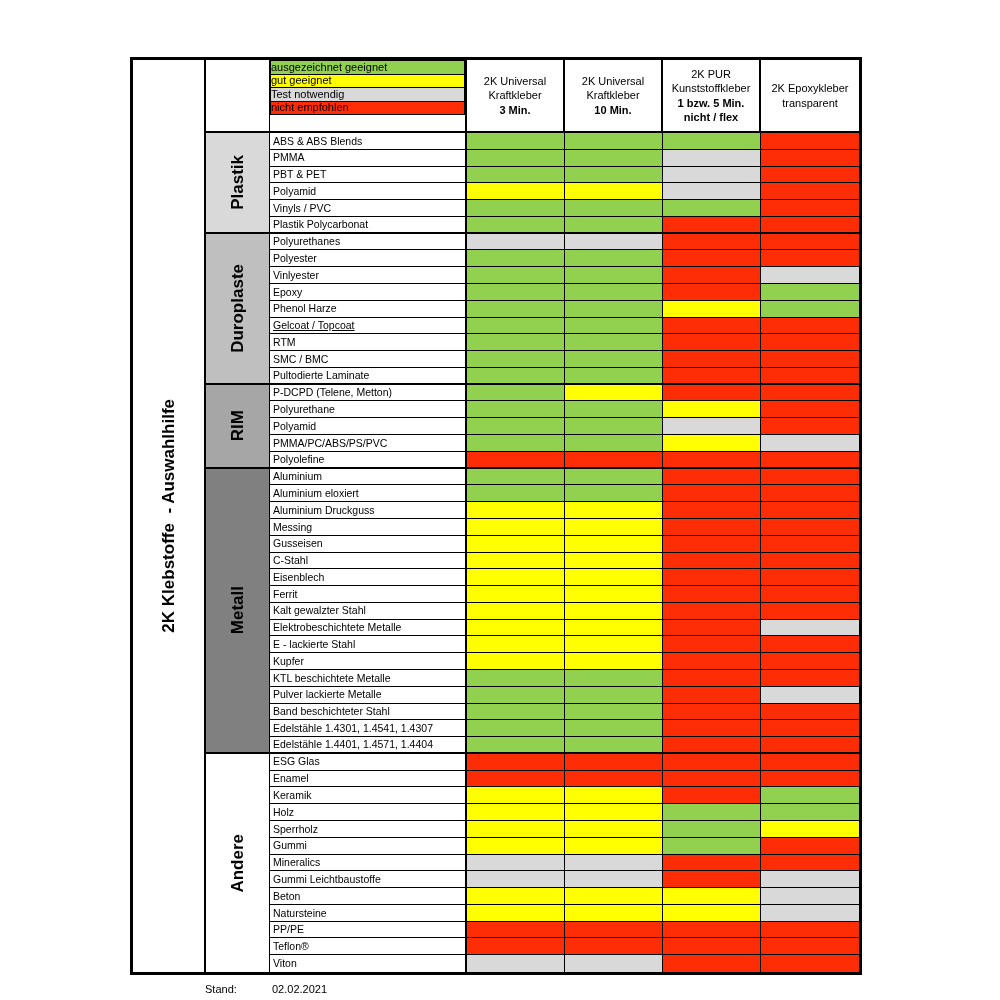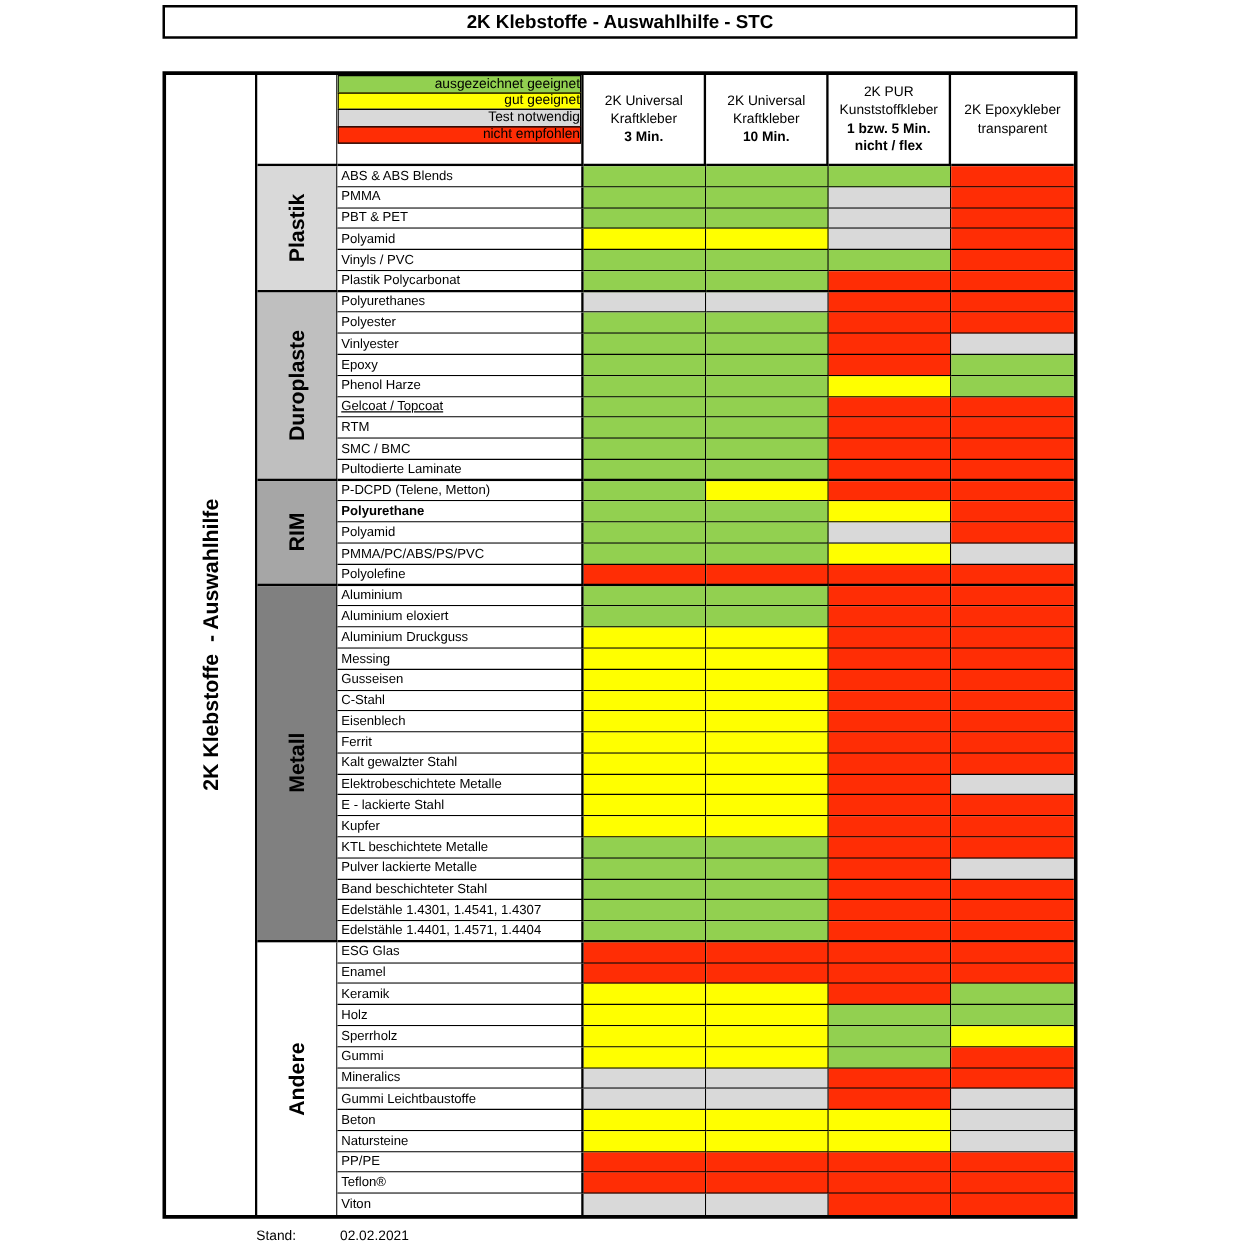--- a/index.html
+++ b/index.html
@@ -22,21 +22,21 @@
   .grid { flex:1; display:grid;
           grid-template-columns:64px 197px 1fr 1fr 1fr 1fr;
           grid-template-rows:73px repeat(50, 1fr); }
 
   .cell { border-right:1px solid #000; border-bottom:1px solid #000; background:#fff;
           overflow:hidden; }
   .hdr  { border-bottom:2px solid #000; }
   .hdr-corner { border-right:1px solid #000; }
   .legend-cell { border-right:2px solid #000; padding:0; }
   .legend-box { height:14.5px; margin-top:-1px; border:1px solid #000;
-                display:flex; align-items:center; justify-content:flex-end;
+                display:flex; align-items:center; justify-content:flex-start;
                 font-size:11px; line-height:1; }
   .legend-box:first-child { margin-top:0; }
   .prod-hdr { border-right:2px solid #000; display:flex; flex-direction:column;
               align-items:center; justify-content:center; text-align:center;
               font-size:11px; line-height:1.3; padding:1px 2px; }
   .prod-hdr.last { border-right:none; }
   .prod-hdr .b { font-weight:bold; }
 
   .group-label { border-right:1px solid #000; border-bottom:2px solid #000;
                  display:flex; align-items:center; justify-content:center; }
@@ -51,23 +51,20 @@
   .row-final .cell, .row-final.cell { border-bottom:none; }
 
   .footer { position:absolute; left:205px; top:983px; font-size:11px; }
   .footer .date { position:absolute; left:67px; top:0; white-space:nowrap; }
 </style>
 </head>
 <body>
 
 <div class="sheet">
 
-  <div class="title-box">
-    <span>2K Klebstoffe  - Auswahlhilfe - STC</span>
-  </div>
 
   <div class="table-frame">
     <div class="side-col">
       <span class="vtext">2K Klebstoffe  - Auswahlhilfe</span>
     </div>
     <div class="grid" id="grid">
         <div class="cell hdr hdr-corner" style="grid-area: 1 / 1;"></div>
         <div class="cell hdr legend-cell" style="grid-area: 1 / 2;">
           <div class="legend-box" style="background: rgb(146, 208, 80);">
             <span>ausgezeichnet geeignet</span>
@@ -216,21 +213,21 @@
         <div class="cell group-label" style="grid-area: 17 / 1 / 22; background: rgb(166, 166, 166);">
           <span class="vtext">RIM</span>
         </div>
         <div class="cell mat-label" style="grid-area: 17 / 2;">
           <span>P-DCPD (Telene, Metton)</span>
         </div>
         <div class="cell rating" style="grid-area: 17 / 3; background: rgb(146, 208, 80);"></div>
         <div class="cell rating" style="grid-area: 17 / 4; background: rgb(255, 255, 0);"></div>
         <div class="cell rating" style="grid-area: 17 / 5; background: rgb(255, 45, 5);"></div>
         <div class="cell rating lastcol" style="grid-area: 17 / 6; background: rgb(255, 45, 5);"></div>
-        <div class="cell mat-label" style="grid-area: 18 / 2; font-weight: bold;">
+        <div class="cell mat-label" style="grid-area: 18 / 2;">
           <span>Polyurethane</span>
         </div>
         <div class="cell rating" style="grid-area: 18 / 3; background: rgb(146, 208, 80);"></div>
         <div class="cell rating" style="grid-area: 18 / 4; background: rgb(146, 208, 80);"></div>
         <div class="cell rating" style="grid-area: 18 / 5; background: rgb(255, 255, 0);"></div>
         <div class="cell rating lastcol" style="grid-area: 18 / 6; background: rgb(255, 45, 5);"></div>
         <div class="cell mat-label" style="grid-area: 19 / 2;">
           <span>Polyamid</span>
         </div>
         <div class="cell rating" style="grid-area: 19 / 3; background: rgb(146, 208, 80);"></div>

